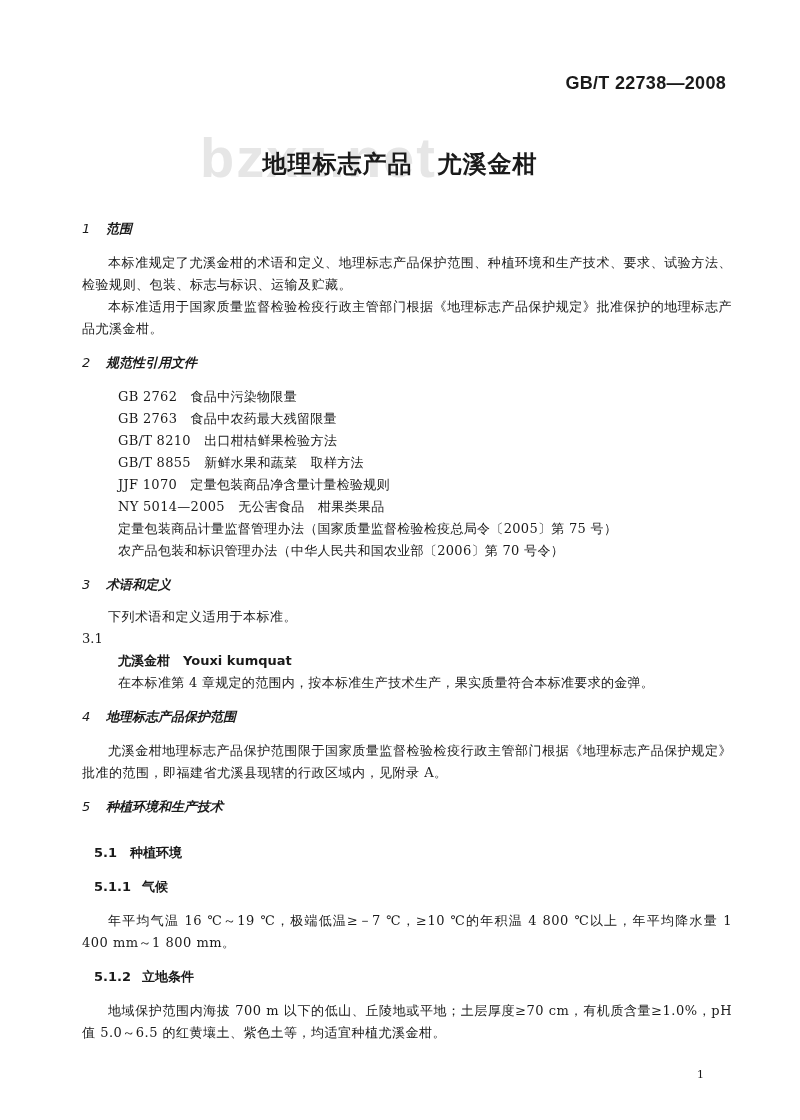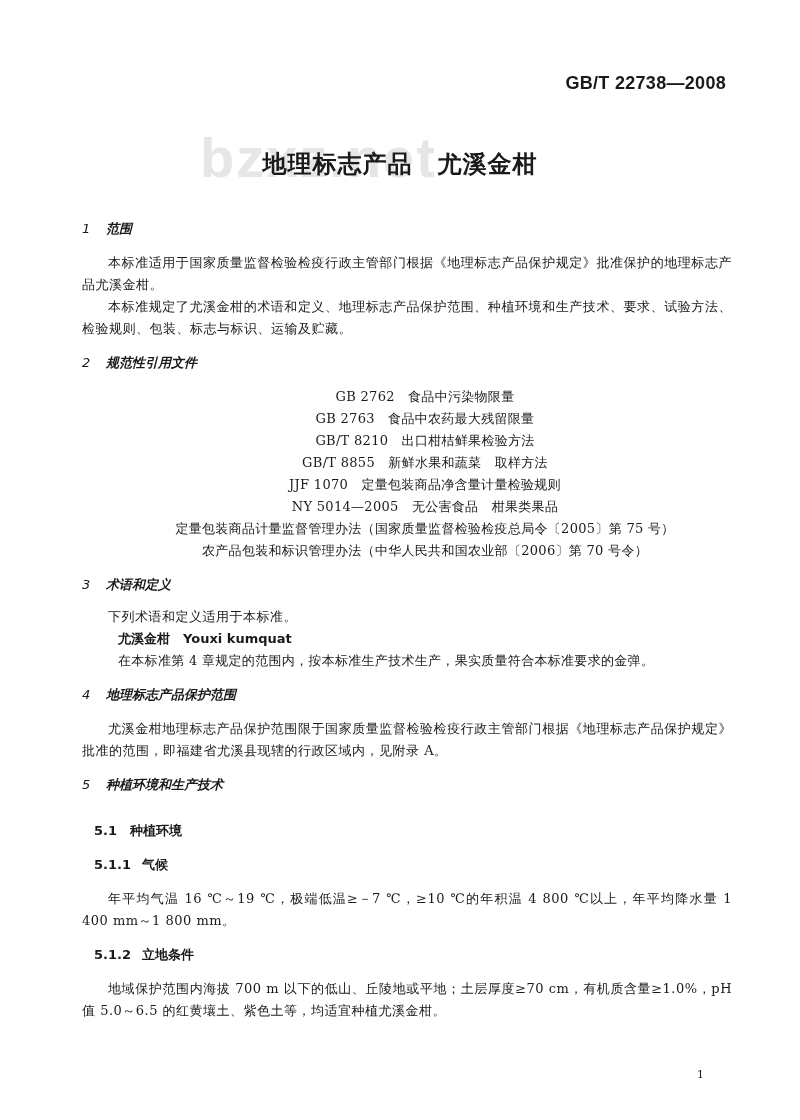--- a/index.html
+++ b/index.html
@@ -9,58 +9,59 @@
       font-family: Liberation Sans, sans-serif; letter-spacing: 0.3px; }
     .watermark { position: absolute; left: 200px; top: 130px; font-size: 56px; font-weight: bold;
       color: #e6e6e6; font-family: "Liberation Sans", "DejaVu Sans", sans-serif; letter-spacing: 2px;
       z-index: 0; line-height: 1; }
     .title { position: absolute; top: 148px; left: 0; width: 800px; text-align: center; font-size: 24px;
       font-weight: bold; font-family: "DejaVu Sans", sans-serif; z-index: 1; letter-spacing: 1px; }
     .content { position: absolute; left: 82px; top: 218px; width: 650px; font-size: 13px; line-height: 22px; z-index: 1; }
     .h1 { font-family: "DejaVu Sans", sans-serif; font-weight: bold; font-size: 13px; margin: 0; font-style: italic; }
     .h1 .num { display: inline-block; width: 24px; font-weight: normal; }
     .p { text-indent: 26px; margin: 0; text-align: justify; letter-spacing: 0.5px; }
-    .ref { margin: 0 0 0 36px; letter-spacing: 0.3px; text-align: center; }
+    .ref { margin: 0 0 0 36px; letter-spacing: 0.3px; }
     .term-no { margin: 0; }
     .term { margin: 0 0 0 36px; font-weight: bold; font-family: "DejaVu Sans", sans-serif; }
     .def { margin: 0 0 0 36px; letter-spacing: 0.3px; }
     .h2 { font-family: "DejaVu Sans", sans-serif; font-weight: bold; margin: 12px; }
     .h2 .num { display: inline-block; width: 36px; }
     .page-no { position: absolute; right: 96px; top: 1068px; font-size: 11px; }
   </style>
 </head>
 <body>
 
 <div class="std-no">GB/T 22738—2008</div>
 <div class="watermark">bzxz.net</div>
 <div class="title">地理标志产品　尤溪金柑</div>
 
 <div class="content">
 
   <div class="h1"><span class="num">1</span><span>范围</span></div>
   <div style="height:12px"></div>
+  <p class="p">本标准规定了尤溪金柑的术语和定义、地理标志产品保护范围、种植环境和生产技术、要求、试验方法、检验规则、包装、标志与标识、运输及贮藏。</p>
   <p class="p">本标准适用于国家质量监督检验检疫行政主管部门根据《地理标志产品保护规定》批准保护的地理标志产品尤溪金柑。</p>
-  <p class="p">本标准规定了尤溪金柑的术语和定义、地理标志产品保护范围、种植环境和生产技术、要求、试验方法、检验规则、包装、标志与标识、运输及贮藏。</p>
   <div style="height:12px"></div>
 
   <div class="h1"><span class="num">2</span><span>规范性引用文件</span></div>
   <div style="height:12px"></div>
   <p class="ref">GB 2762　食品中污染物限量</p>
   <p class="ref">GB 2763　食品中农药最大残留限量</p>
   <p class="ref">GB/T 8210　出口柑桔鲜果检验方法</p>
   <p class="ref">GB/T 8855　新鲜水果和蔬菜　取样方法</p>
   <p class="ref">JJF 1070　定量包装商品净含量计量检验规则</p>
   <p class="ref">NY 5014—2005　无公害食品　柑果类果品</p>
   <p class="ref">定量包装商品计量监督管理办法（国家质量监督检验检疫总局令〔2005〕第 75 号）</p>
   <p class="ref">农产品包装和标识管理办法（中华人民共和国农业部〔2006〕第 70 号令）</p>
   <div style="height:12px"></div>
 
   <div class="h1"><span class="num">3</span><span>术语和定义</span></div>
   <div style="height:10px"></div>
   <p class="p">下列术语和定义适用于本标准。</p>
+  <p class="term-no">3.1</p>
   <p class="term">尤溪金柑　Youxi kumquat</p>
   <p class="def">在本标准第 4 章规定的范围内，按本标准生产技术生产，果实质量符合本标准要求的金弹。</p>
   <div style="height:12px"></div>
 
   <div class="h1"><span class="num">4</span><span>地理标志产品保护范围</span></div>
   <div style="height:12px"></div>
   <p class="p">尤溪金柑地理标志产品保护范围限于国家质量监督检验检疫行政主管部门根据《地理标志产品保护规定》批准的范围，即福建省尤溪县现辖的行政区域内，见附录 A。</p>
   <div style="height:12px"></div>
 
   <div class="h1"><span class="num">5</span><span>种植环境和生产技术</span></div>

